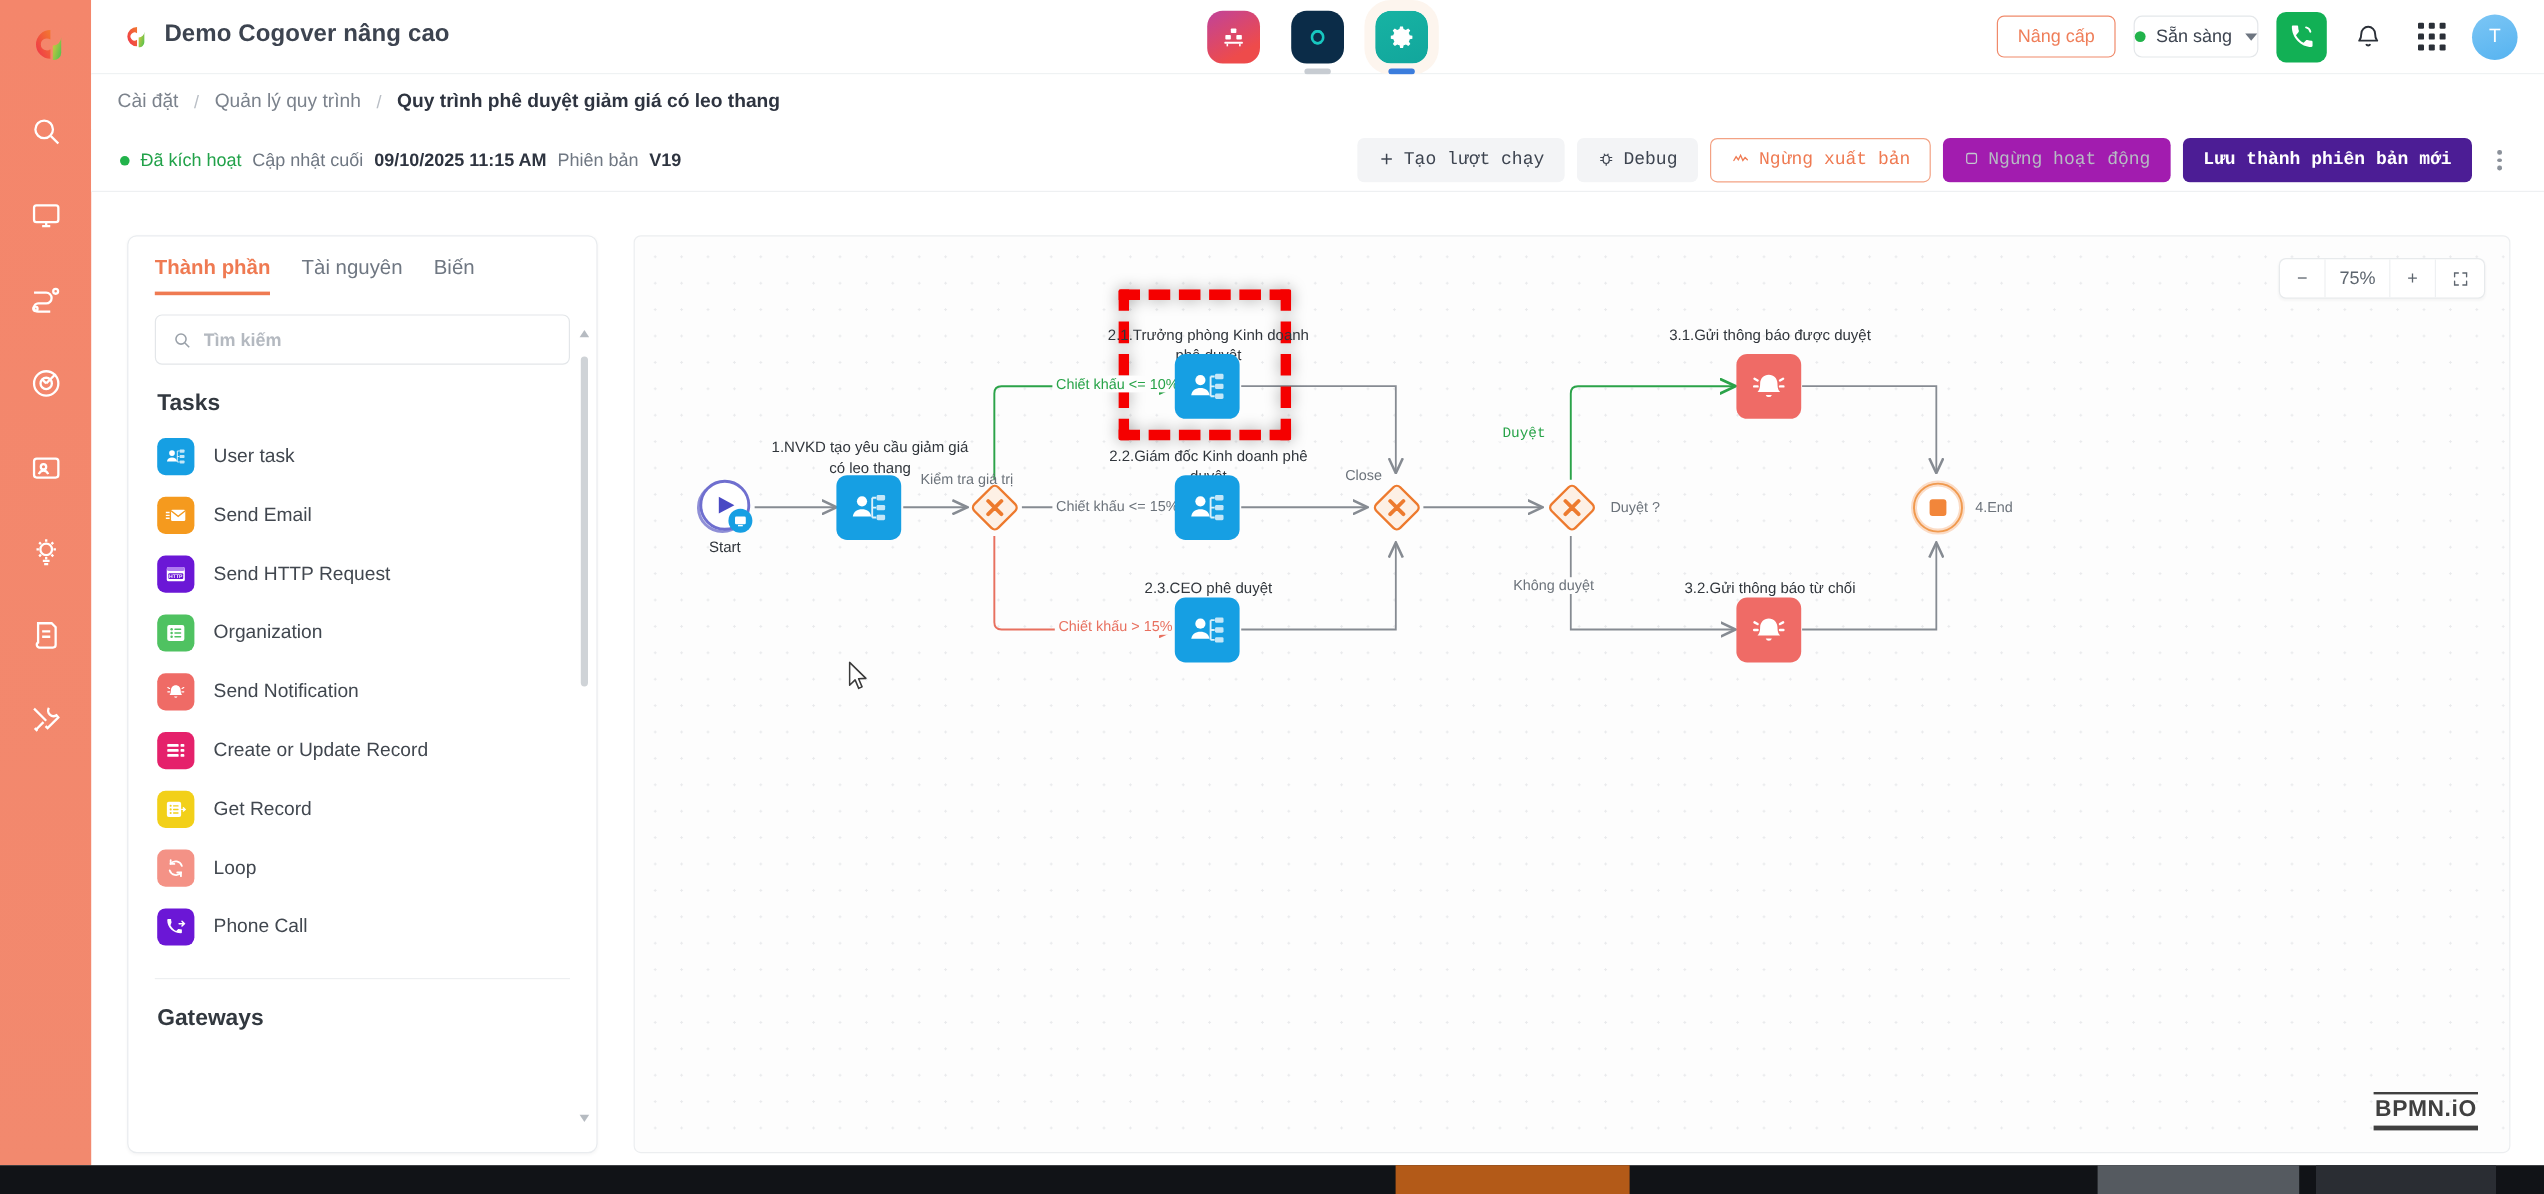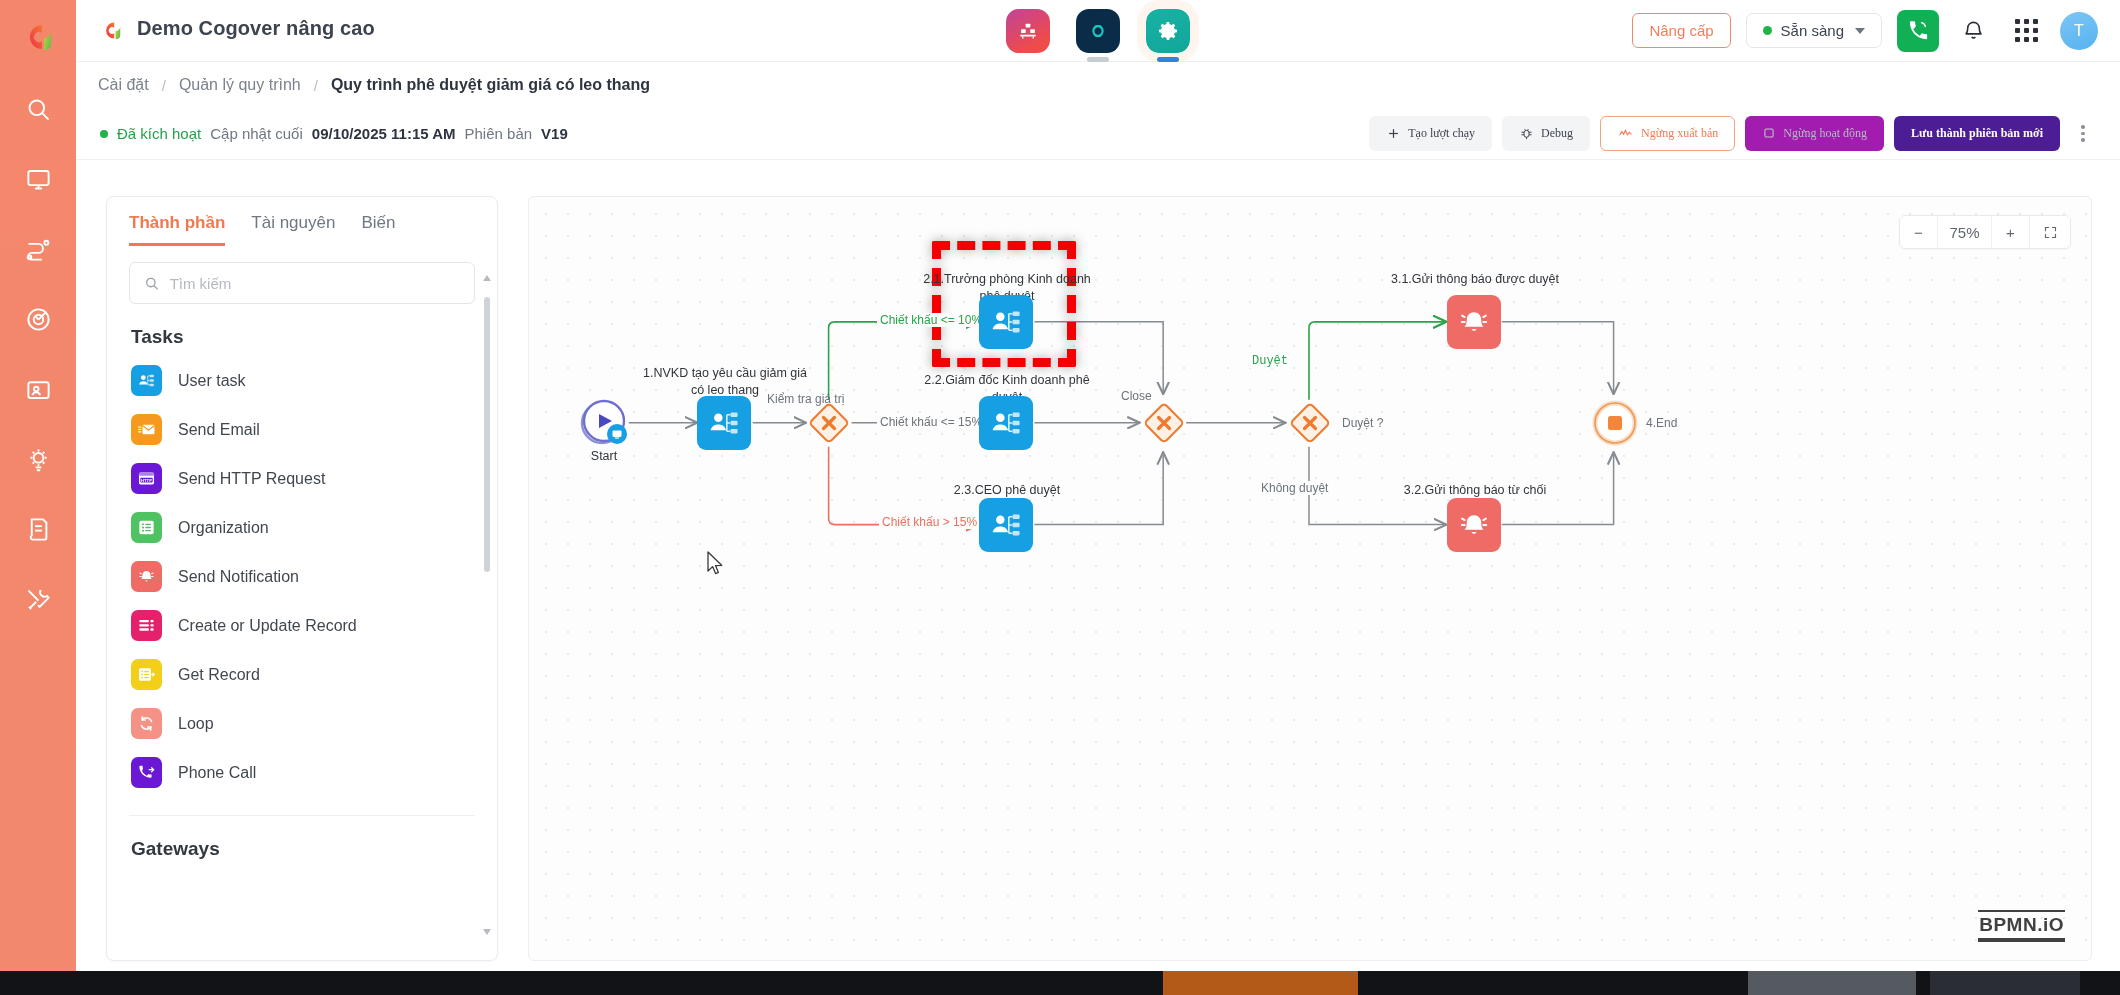--- a/index.html
+++ b/index.html
@@ -37,21 +37,21 @@
   .app-icon.a2 { background: #0b2c48; }
   .app-icon.a3 { background: linear-gradient(160deg,#17b3a3 0%, #12a69c 100%); }
   .app-icon.sel { outline: 9px solid #fdf5ee; }
   .app-dot { position:absolute; bottom: -9px; left: 50%; transform: translateX(-50%); width: 22px; height: 5px; border-radius: 3px; }
   .app-dot.grey { background: #c7ccd2; }
   .app-dot.blue { background: #3b7ddd; }
 
   .topright { margin-left: auto; display:flex; align-items:center; gap: 15px; }
   .btn-upgrade { border: 1px solid #f08a6b; color:#ef7e59; background:#fff; font-size: 15px;
     padding: 8px 16px; border-radius: 6px; cursor:pointer; font-family: inherit; }
-  .status-pill { border: 1px solid #e4e7ea; background:#fff; border-radius: 7px; padding: 8px 16px;
+  .status-pill { border: 1px solid #e4e7ea; background:#fff; border-radius: 7px; padding: 8px 0;
     display:flex; align-items:center; gap: 9px; font-size: 15px; color:#3d4450; cursor:pointer; }
   .status-dot { width: 9px; height: 9px; border-radius: 50%; background: #22b34b; }
   .chev { width: 0; height: 0; border-left: 5px solid transparent; border-right: 5px solid transparent; border-top: 6px solid #6d7580; margin-left: 2px;}
   .phone-btn { width: 42px; height: 42px; border-radius: 8px; background: #12b055; display:flex; align-items:center; justify-content:center; cursor:pointer; }
   .phone-btn svg { width: 23px; height: 23px; fill: #fff; }
   .icon-btn { width: 38px; height: 38px; display:flex; align-items:center; justify-content:center; cursor:pointer; }
   .icon-btn svg { width: 23px; height: 23px; }
   .grid-dots { display:grid; grid-template-columns: repeat(3, 5px); gap: 4px; }
   .grid-dots i { width: 5px; height: 5px; background:#2b3038; border-radius:1px; display:block; }
   .avatar { width: 38px; height: 38px; border-radius: 50%; background: linear-gradient(160deg,#7cc6f5,#56b3f0);
@@ -63,37 +63,37 @@
   .crumb.cur { color:#2e3440; font-weight: 700; cursor: default; }
   .crumb-sep { color:#b9bec5; margin: 0 13px; font-size: 15px; }
 
   
   .metarow { position:absolute; left:76px; top: 108px; right:0; height: 52px; display:flex; align-items:center; padding: 0 24px; background:#fff; border-bottom:1px solid #eef0f2; }
   .meta { display:flex; align-items:center; gap: 9px; font-size: 15px; color:#6f7782; }
   .meta-dot { width: 8px; height: 8px; border-radius:50%; background:#22b34b; }
   .meta-active { color:#22a24a; }
   .meta-strong { color:#2e3440; font-weight:700; }
   .actions { margin-left:auto; display:flex; align-items:center; gap: 10px; }
-  .abtn { font-size: 12px; border-radius: 6px; padding: 9px 16px; cursor: pointer; border: 1px solid transparent;
-    display:flex; align-items:flex-start; gap: 7px; font-family: Liberation Serif, serif; background:#f3f4f6; color:#3d4450; }
+  .abtn { font-size: 15px; border-radius: 6px; padding: 9px 16px; cursor: pointer; border: 1px solid transparent;
+    display:flex; align-items:flex-start; gap: 7px; font-family: Liberation Mono, monospace; background:#f3f4f6; color:#3d4450; }
   .abtn.outline-orange { background:#fff; border-color:#f3a284; color:#ef7a52; }
   .abtn.primary { background:#4c1d95; color:#fff; font-weight: 600; }
   .abtn.disabled { color:#b6bcc3; background:#a21caf; cursor: default; }
   .kebab { width: 26px; display:flex; flex-direction:column; align-items:center; gap:3px; cursor:pointer; }
   .kebab i { width: 3.5px; height: 3.5px; background: #8b919a; border-radius:50%; display:block; }
 
   
   .panel { position:absolute; left: 106px; top: 196px; width: 392px; height: 765px;
     background:#fff; border:1px solid #e9ecef; border-radius: 8px; box-shadow: 0 1px 3px rgba(0,0,0,.04); overflow:hidden; }
   .tabs { display:flex; gap: 26px; padding: 16px 22px 0 22px; }
   .tab { font-size: 17px; color:#6f7782; padding-bottom: 10px; cursor:pointer; border-bottom: 3px solid transparent; }
   .tab.active { color:#ef7a52; border-bottom-color:#ef7a52; font-weight:600; }
   .searchbox { margin: 16px 22px 0 22px; height: 42px; border:1px solid #e3e6e9; border-radius:6px; display:flex; align-items:center; gap: 10px; padding: 0 14px; }
   .searchbox svg { width: 17px; height: 17px; stroke:#9aa1a9; fill:none; stroke-width:2; }
-  .searchbox input { border:0; outline:0; font-size: 15px; color:#000000; font-family: inherit; width: 100%; background: transparent; }
+  .searchbox input { border:0; outline:0; font-size: 15px; color:#000000; font-family: inherit; width: 100%; background: transparent; font-weight: bold; }
   .searchbox input::placeholder { color:#b4b9c0; }
   .grp-title { font-size: 19px; font-weight: 700; color:#32383f; padding: 22px 22px 8px 24px; }
   .plist { padding: 0 22px; }
   .pitem { display:flex; align-items:center; gap: 16px; padding: 9px 2px; cursor:grab; }
   .pico { width: 31px; height: 31px; border-radius: 7px; display:flex; align-items:center; justify-content:center; flex: 0 0 31px; }
   .pico svg { width: 19px; height: 19px; }
   .plabel { font-size: 16px; color:#41474f; }
   .pdivider { margin: 18px 22px 0 22px; border-top: 1px solid #edeff1; }
   .panel-scroll { position:absolute; right: 7px; top: 78px; width: 6px; height: 660px; }
   .panel-scroll .thumb { position:absolute; top: 22px; width: 6px; height: 275px; background:#cfd3d7; border-radius:3px; }

